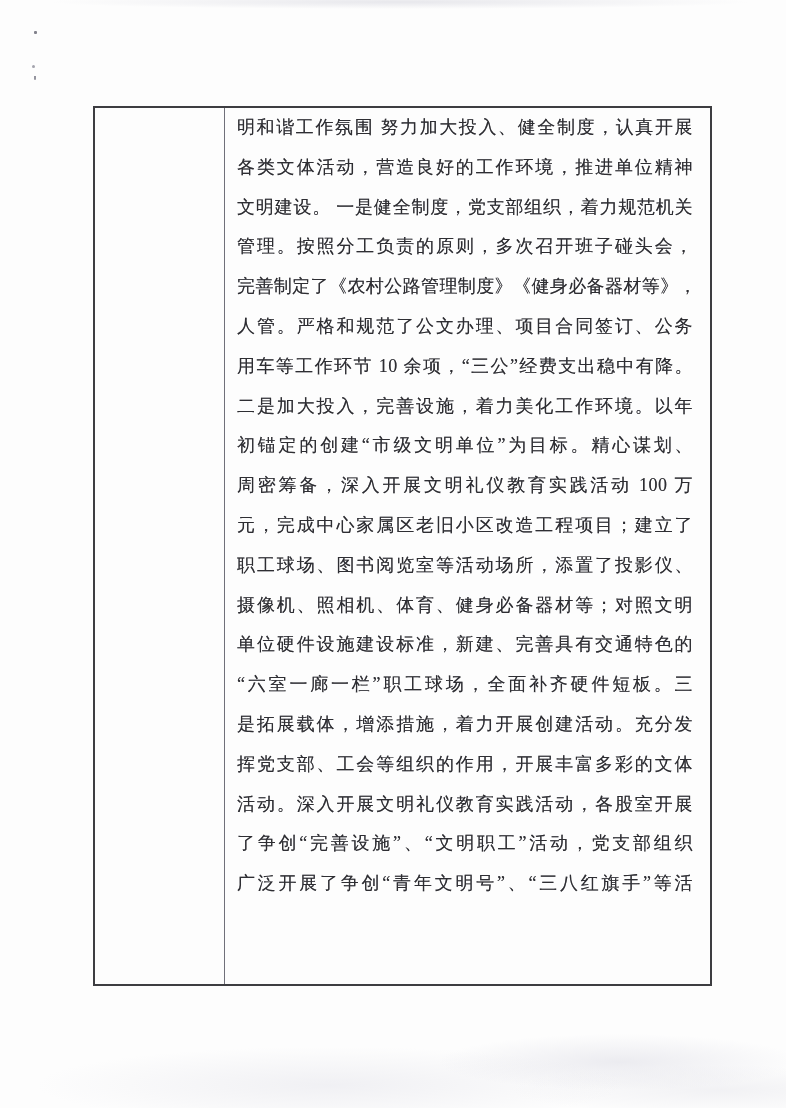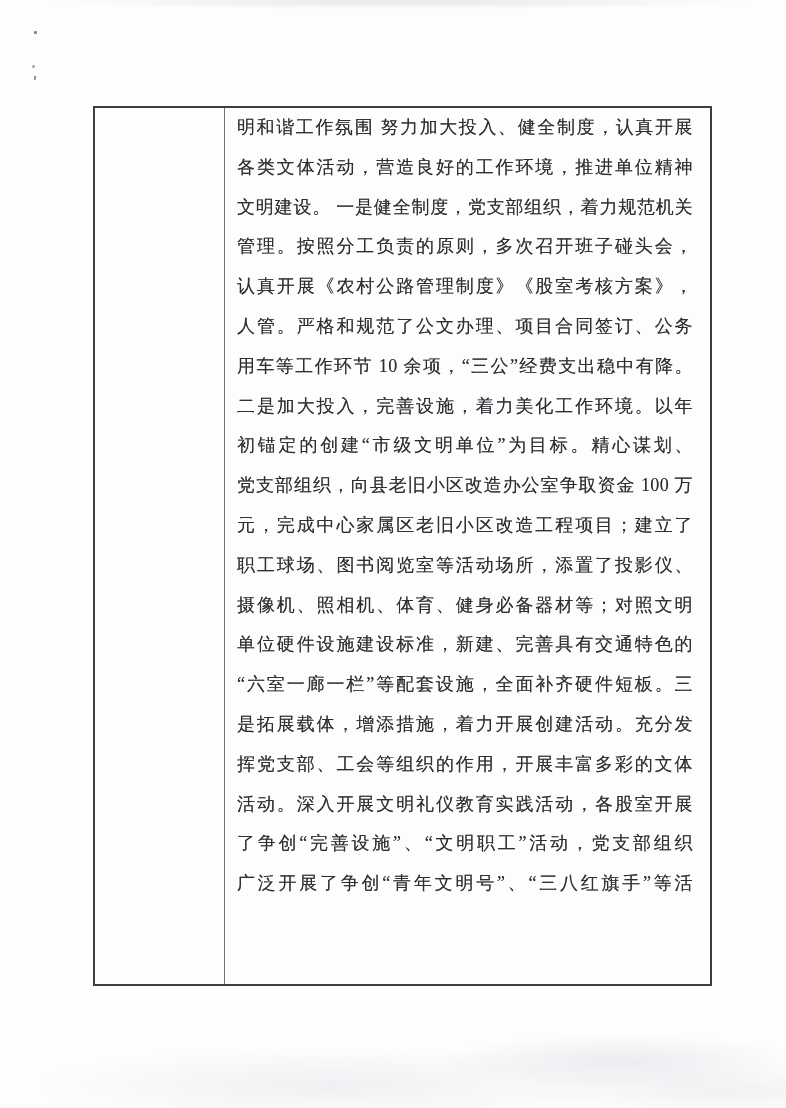--- a/index.html
+++ b/index.html
@@ -75,31 +75,31 @@
   <div class="speck speck-b"></div>
   <div class="speck speck-c"></div>
 
   <div class="doc-table">
     <div class="cell-label"></div>
     <div class="cell-content">
       <div class="text-line">明和谐工作氛围 努力加大投入、健全制度，认真开展</div>
       <div class="text-line">各类文体活动，营造良好的工作环境，推进单位精神</div>
       <div class="text-line">文明建设。 一是健全制度，党支部组织，着力规范机关</div>
       <div class="text-line">管理。按照分工负责的原则，多次召开班子碰头会，</div>
-      <div class="text-line">认真开展《农村公路管理制度》《股室考核方案》，</div>
+      <div class="text-line">完善制定了《农村公路管理制度》《健身必备器材等》，</div>
       <div class="text-line">人管。严格和规范了公文办理、项目合同签订、公务</div>
       <div class="text-line">用车等工作环节 10 余项，“三公”经费支出稳中有降。</div>
       <div class="text-line">二是加大投入，完善设施，着力美化工作环境。以年</div>
       <div class="text-line">初锚定的创建“市级文明单位”为目标。精心谋划、</div>
-      <div class="text-line">党支部组织，向县老旧小区改造办公室争取资金 100 万</div>
+      <div class="text-line">周密筹备，深入开展文明礼仪教育实践活动 100 万</div>
       <div class="text-line">元，完成中心家属区老旧小区改造工程项目；建立了</div>
       <div class="text-line">职工球场、图书阅览室等活动场所，添置了投影仪、</div>
       <div class="text-line">摄像机、照相机、体育、健身必备器材等；对照文明</div>
       <div class="text-line">单位硬件设施建设标准，新建、完善具有交通特色的</div>
-      <div class="text-line">“六室一廊一栏”等配套设施，全面补齐硬件短板。三</div>
+      <div class="text-line">“六室一廊一栏”职工球场，全面补齐硬件短板。三</div>
       <div class="text-line">是拓展载体，增添措施，着力开展创建活动。充分发</div>
       <div class="text-line">挥党支部、工会等组织的作用，开展丰富多彩的文体</div>
       <div class="text-line">活动。深入开展文明礼仪教育实践活动，各股室开展</div>
       <div class="text-line">了争创“完善设施”、“文明职工”活动，党支部组织</div>
       <div class="text-line">广泛开展了争创“青年文明号”、“三八红旗手”等活</div>
     </div>
   </div>
 </div>
 
 </body></html>

